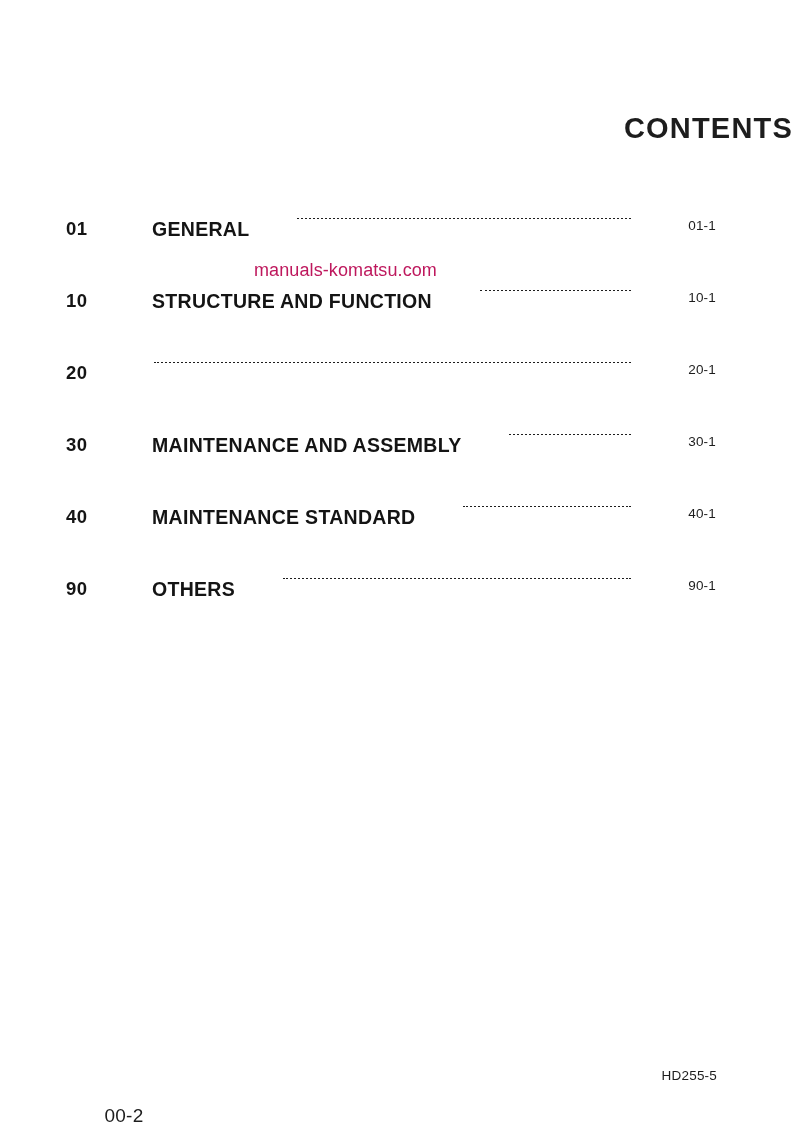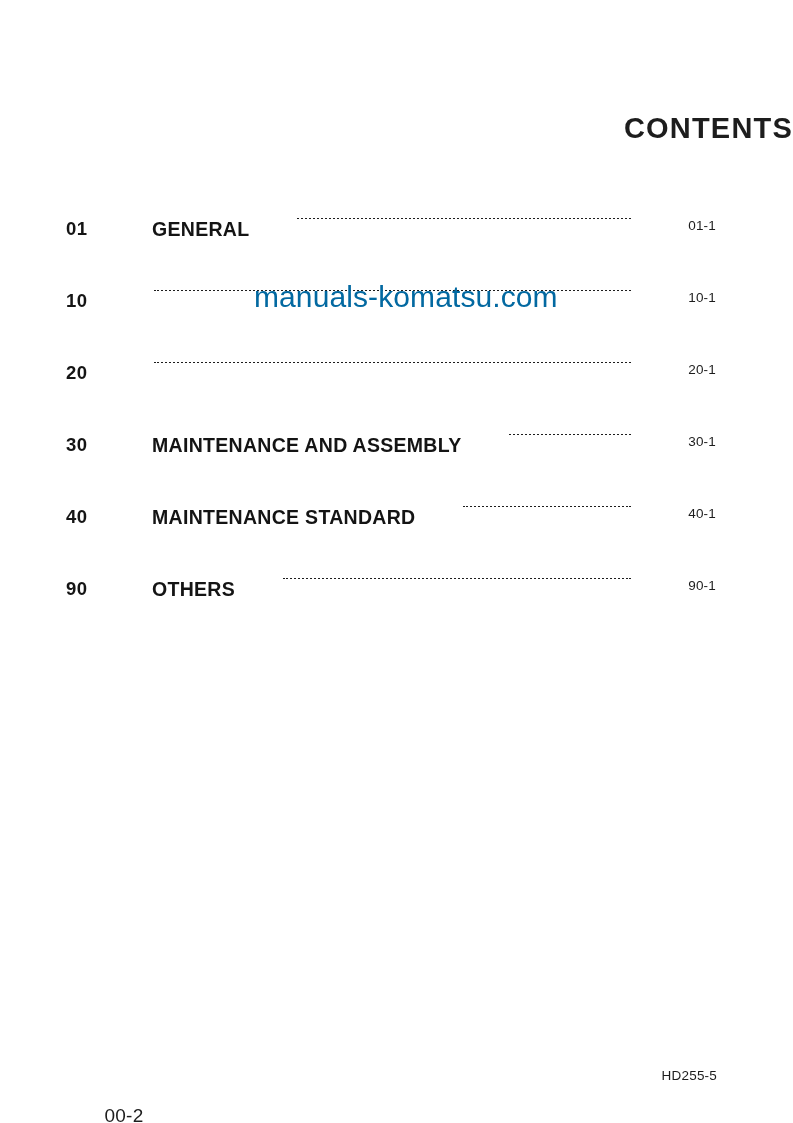--- a/index.html
+++ b/index.html
@@ -95,24 +95,24 @@
     font-weight: normal;
     color: #1d1d1d;
     letter-spacing: 0.2px;
     padding-left: 5px;
   }
 
   
   .watermark {
     position: absolute;
     left: 254px;
-    top: 280px;
-    font-size: 30px;
-    font-weight: normal;
-    color: #0369a1;
+    top: 260px;
+    font-size: 18px;
+    font-weight: normal;
+    color: #be185d;
     letter-spacing: 0.1px;
     white-space: nowrap;
   }
 
   
   .footer-left {
     position: absolute;
     left: 64px;
     top: 1105px;
     width: 120px;
@@ -152,20 +152,21 @@
 
   <div class="toc">
     <div class="toc-row">
       <span class="toc-num">01</span>
       <span class="toc-title">GENERAL</span>
       <span class="toc-leader"></span>
       <span class="toc-page">01-1</span>
     </div>
     <div class="toc-row">
       <span class="toc-num">10</span>
+      <span class="toc-title">STRUCTURE AND FUNCTION</span>
       <span class="toc-leader"></span>
       <span class="toc-page">10-1</span>
     </div>
     <div class="toc-row">
       <span class="toc-num">20</span>
       <span class="toc-leader"></span>
       <span class="toc-page">20-1</span>
     </div>
     <div class="toc-row">
       <span class="toc-num">30</span>

